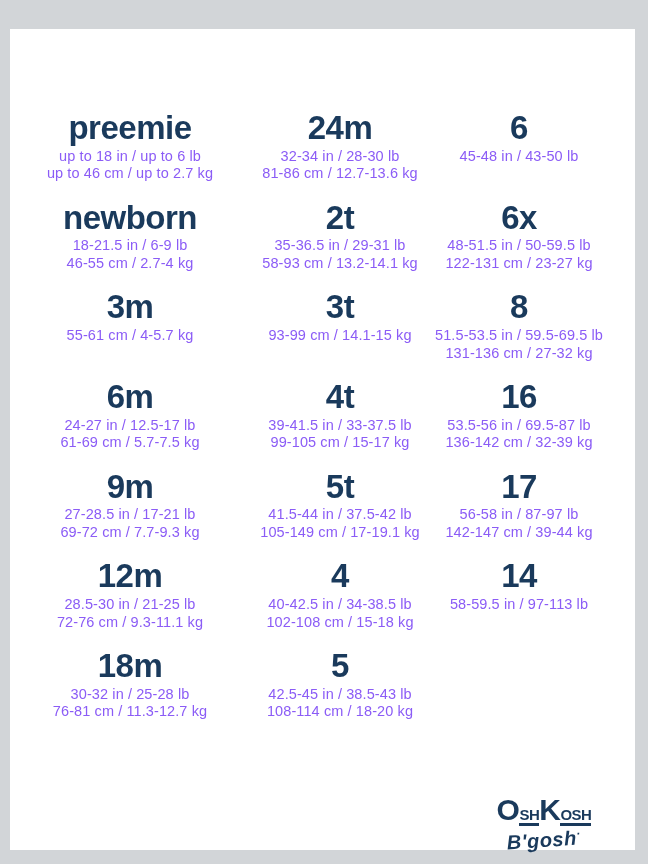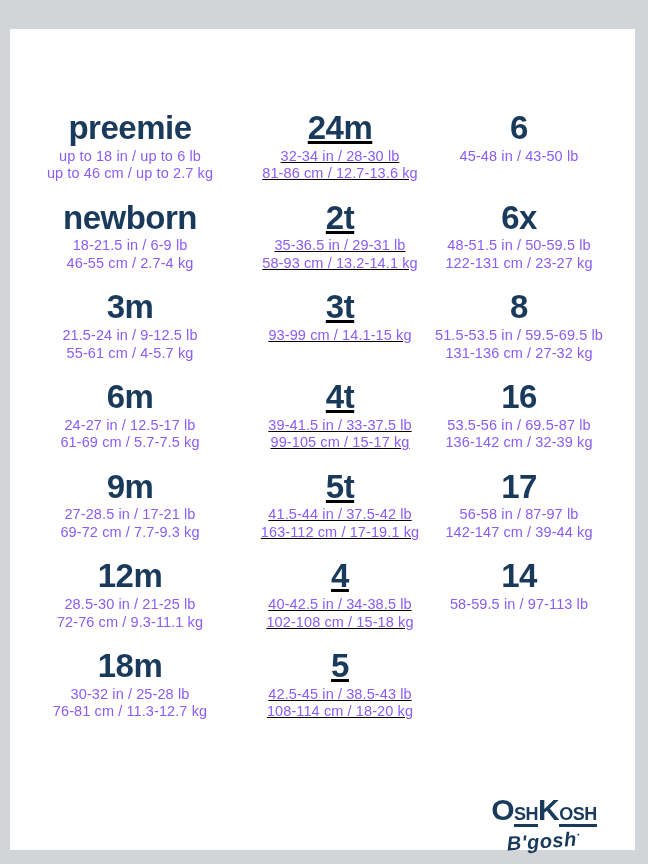--- a/index.html
+++ b/index.html
@@ -24,21 +24,21 @@
     bottom: 14px;
     background: #ffffff;
     margin-top: 20px;
   }
   .grid {
     display: flex;
     padding-top: 82px;
   }
   .col { display: flex; flex-direction: column; }
   .col-1 { width: 240px; }
-  .col-2 { width: 180px; text-decoration: underline; }
+  .col-2 { width: 180px; }
   .col-3 { width: 178px; }
   .cell {
     height: 89.7px;
     text-align: center;
   }
   .size-label {
     font-size: 33px;
     line-height: 1.02;
     font-weight: 700;
     letter-spacing: -0.5px;
@@ -63,21 +63,21 @@
     display: flex;
     align-items: baseline;
     justify-content: center;
     font-weight: 700;
     letter-spacing: -0.5px;
     line-height: 1;
     white-space: nowrap;
   }
   .wm-big { font-size: 30px; }
   .wm-small {
-    font-size: 18px;
+    font-size: 15px;
     border-bottom: 3.5px solid #1a3a5c;
     padding-bottom: 1px;
   }
   .tagline {
     margin-top: 3px;
     font-size: 20px;
     font-style: italic;
     font-weight: 700;
     letter-spacing: 0.5px;
     transform: rotate(-4deg);
@@ -97,21 +97,20 @@
           <div class="size-detail">up to 18 in / up to 6 lb</div>
           <div class="size-detail">up to 46 cm / up to 2.7 kg</div>
         </div>
         <div class="cell">
           <div class="size-label">newborn</div>
           <div class="size-detail">18-21.5 in / 6-9 lb</div>
           <div class="size-detail">46-55 cm / 2.7-4 kg</div>
         </div>
         <div class="cell">
           <div class="size-label">3m</div>
-          <div class="size-detail">21.5-24 in / 9-12.5 lb</div>
           <div class="size-detail">55-61 cm / 4-5.7 kg</div>
         </div>
         <div class="cell">
           <div class="size-label">6m</div>
           <div class="size-detail">24-27 in / 12.5-17 lb</div>
           <div class="size-detail">61-69 cm / 5.7-7.5 kg</div>
         </div>
         <div class="cell">
           <div class="size-label">9m</div>
           <div class="size-detail">27-28.5 in / 17-21 lb</div>
@@ -145,21 +144,21 @@
           <div class="size-detail">93-99 cm / 14.1-15 kg</div>
         </div>
         <div class="cell">
           <div class="size-label">4t</div>
           <div class="size-detail">39-41.5 in / 33-37.5 lb</div>
           <div class="size-detail">99-105 cm / 15-17 kg</div>
         </div>
         <div class="cell">
           <div class="size-label">5t</div>
           <div class="size-detail">41.5-44 in / 37.5-42 lb</div>
-          <div class="size-detail">163-112 cm / 17-19.1 kg</div>
+          <div class="size-detail">105-149 cm / 17-19.1 kg</div>
         </div>
         <div class="cell">
           <div class="size-label">4</div>
           <div class="size-detail">40-42.5 in / 34-38.5 lb</div>
           <div class="size-detail">102-108 cm / 15-18 kg</div>
         </div>
         <div class="cell">
           <div class="size-label">5</div>
           <div class="size-detail">42.5-45 in / 38.5-43 lb</div>
           <div class="size-detail">108-114 cm / 18-20 kg</div>

